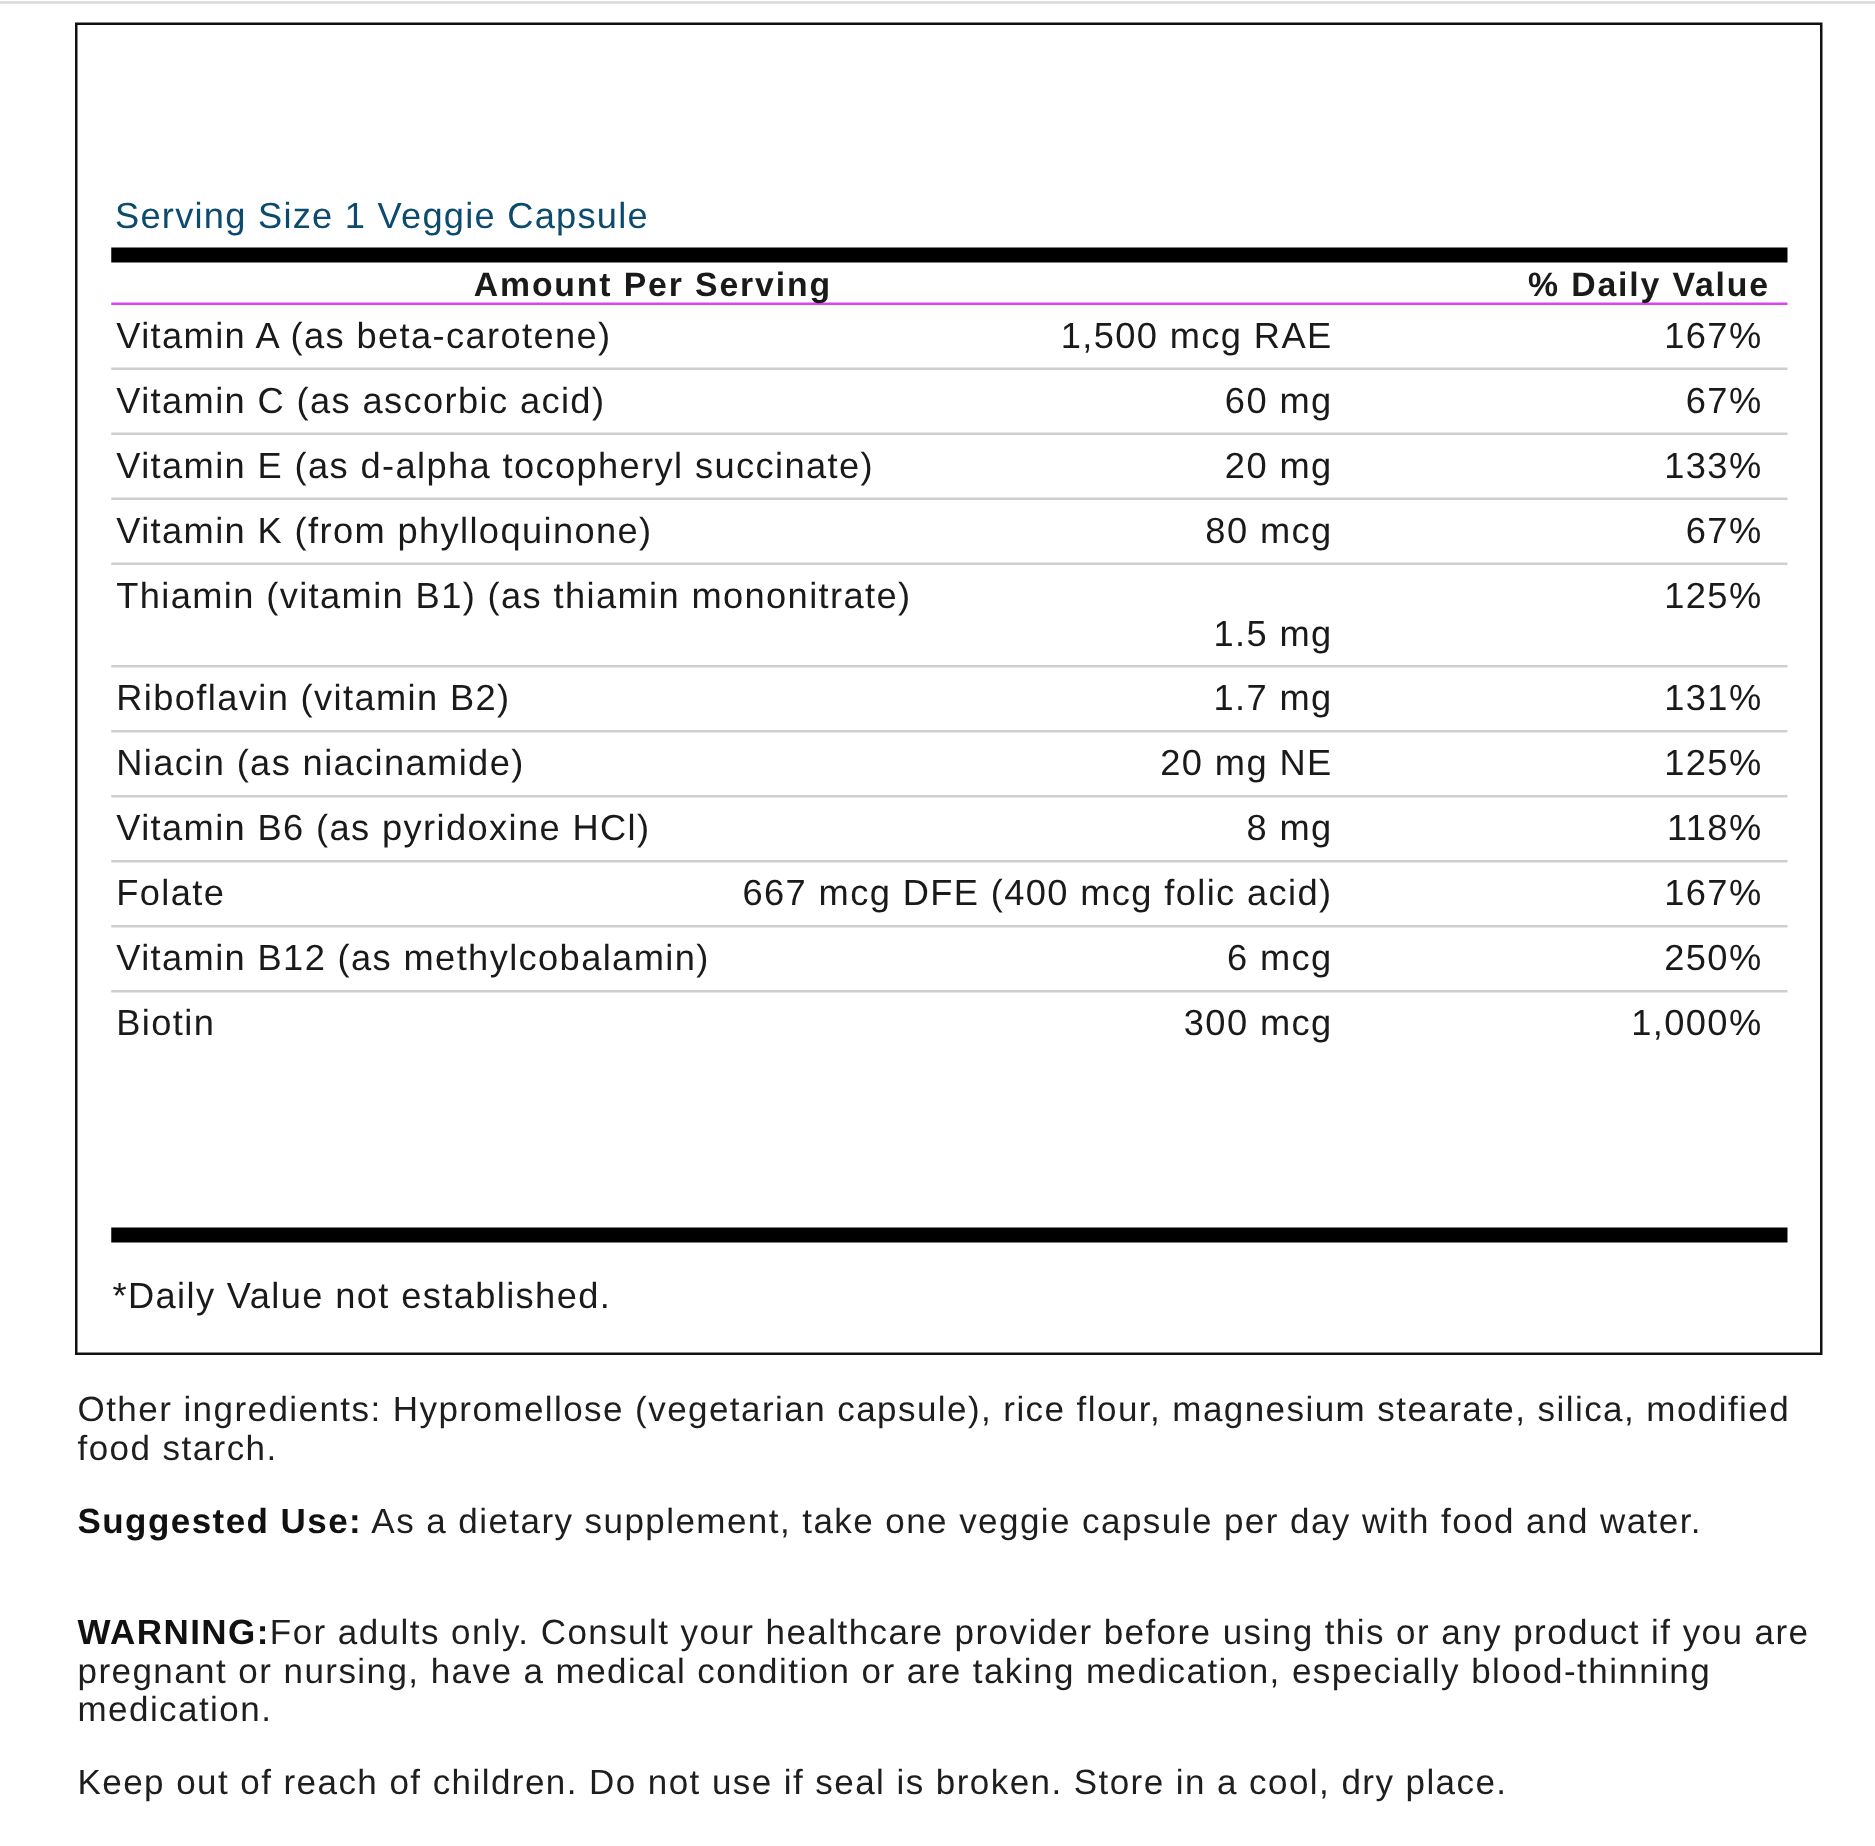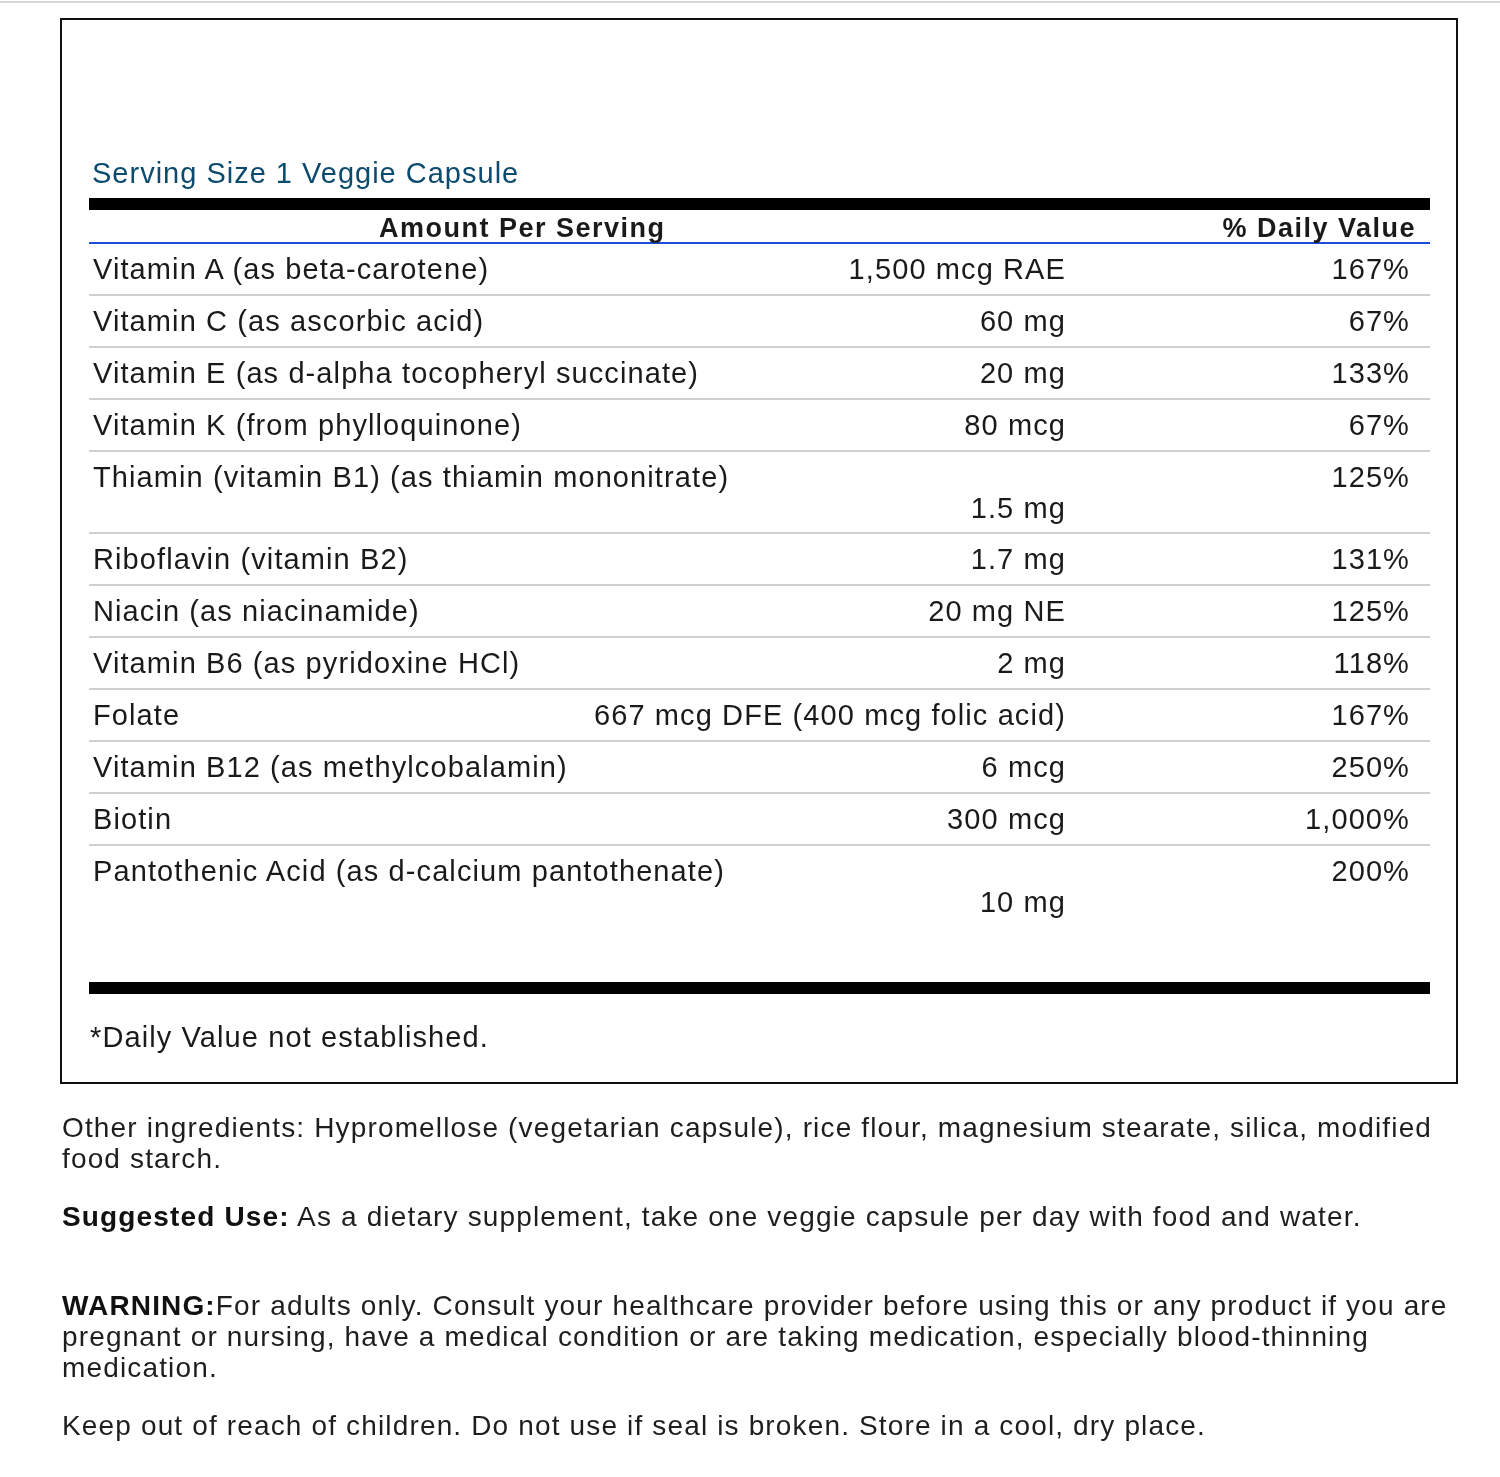--- a/index.html
+++ b/index.html
@@ -53,21 +53,21 @@
       height: 12px;
       background: #000;
     }
     .thick-bar.top { top: 178px; }
     .thick-bar.bottom { top: 962px; }
 
     .col-header {
       position: absolute;
       left: 27px; top: 190px;
       width: 1341px; height: 32px;
-      border-bottom: 2px solid #1d4ed8;
+      border-bottom: 2px solid #d946ef;
     }
     .col-header .amount-head {
       position: absolute;
       left: 290px; top: 2px;
       font-size: 27px;
       font-weight: bold;
       letter-spacing: 1.5px;
       line-height: 32px;
     }
     .col-header .dv-head {
@@ -199,43 +199,38 @@
       <span class="amount">1.7 mg</span>
       <span class="dv">131%</span>
     </div>
     <div class="row">
       <span class="name">Niacin (as niacinamide)</span>
       <span class="amount">20 mg NE</span>
       <span class="dv">125%</span>
     </div>
     <div class="row">
       <span class="name">Vitamin B6 (as pyridoxine HCl)</span>
-      <span class="amount">2 mg</span>
+      <span class="amount">8 mg</span>
       <span class="dv">118%</span>
     </div>
     <div class="row">
       <span class="name">Folate</span>
       <span class="amount">667 mcg DFE (400 mcg folic acid)</span>
       <span class="dv">167%</span>
     </div>
     <div class="row">
       <span class="name">Vitamin B12 (as methylcobalamin)</span>
       <span class="amount">6 mcg</span>
       <span class="dv">250%</span>
     </div>
     <div class="row">
       <span class="name">Biotin</span>
       <span class="amount">300 mcg</span>
       <span class="dv">1,000%</span>
     </div>
-    <div class="row tall">
-      <span class="name">Pantothenic Acid (as d-calcium pantothenate)</span>
-      <span class="amount">10 mg</span>
-      <span class="dv">200%</span>
-    </div>
   </div>
 
   <div class="thick-bar bottom"></div>
 
   <div class="footnote">*Daily Value not established.</div>
 </div>
 
 <p class="below other">Other ingredients: Hypromellose (vegetarian capsule), rice flour, magnesium stearate, silica, modified food starch.</p>
 
 <p class="below use"><b>Suggested Use:</b><span> As a dietary supplement, take one veggie capsule per day with food and water.</span></p>

